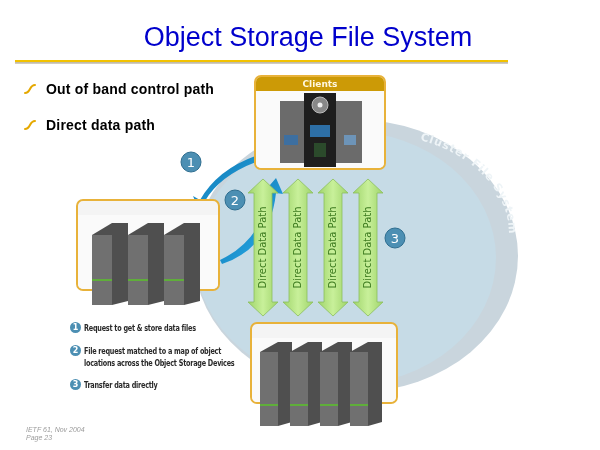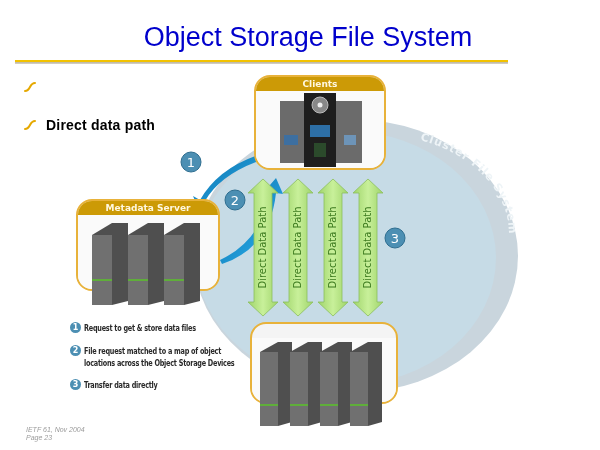--- a/index.html
+++ b/index.html
@@ -15,21 +15,21 @@
       background: linear-gradient(#f2c200, #f2c200 55%, #bdb7a8 55%, #d9d4c6);
     }
 
     .bullets { position: absolute; left: 24px; top: 77px; }
     .bullet { position: absolute; left: 0; white-space: nowrap; display: flex; align-items: center; }
     .bullet .bicon { width: 12px; height: 12px; margin-right: 10px; }
     .bullet .btext { font-weight: bold; font-size: 14px; color: #000; letter-spacing: 0.2px; }
 
     .diagram { position: absolute; left: 0; top: 0; width: 600px; height: 450px; }
 
-    .box { position: absolute; border: 2px solid #e8b23a; border-radius: 16px; background: #f4f4f4; overflow: hidden; }
+    .box { position: absolute; border: 2px solid #e8b23a; border-radius: 7px; background: #f4f4f4; overflow: hidden; }
     .box .box-head {
       height: 14px; background: #cc9a06; color: #fff8e0; font-size: 9px; font-weight: bold;
       text-align: center; line-height: 14px; font-family: "DejaVu Sans", sans-serif;
     }
     .box .box-body {
       position: absolute; left: 0; right: 0; top: 14px; bottom: 0;
       background-image: radial-gradient(#dcdcdc 0.6px, transparent 0.7px);
       background-size: 2px 2px; background-color: #fafafa;
     }
 
@@ -52,20 +52,21 @@
 <body>
 
 <div class="title">Object Storage File System</div>
 <div class="title-rule"></div>
 
 <div class="bullets">
   <div class="bullet" style="top:4px;">
     <svg class="bicon" viewBox="0 0 12 12">
       <path d="M1 10 Q4 10 6 6 Q8 2 11 2" stroke="#e5a800" stroke-width="2" fill="none" stroke-linecap="round"></path>
     </svg>
+    <span class="btext">Out of band control path</span>
   </div>
   <div class="bullet" style="top:40px;">
     <svg class="bicon" viewBox="0 0 12 12">
       <path d="M1 10 Q4 10 6 6 Q8 2 11 2" stroke="#e5a800" stroke-width="2" fill="none" stroke-linecap="round"></path>
     </svg>
     <span class="btext">Direct data path</span>
   </div>
 </div>
 
 <svg class="diagram" viewBox="0 0 600 450">
@@ -133,21 +134,20 @@
       <rect x="48" y="2" width="32" height="74" fill="#1e1e1e"></rect>
       <circle cx="64" cy="14" r="8" fill="#888" stroke="#bbb"></circle>
       <circle cx="64" cy="14" r="2.5" fill="#eee"></circle>
       <rect x="54" y="34" width="20" height="12" fill="#2d6fa6"></rect>
       <rect x="58" y="52" width="12" height="14" fill="#2b4a2b"></rect>
     </svg>
   </div>
 </div>
 
 <div class="box" style="left:76px; top:199px; width:144px; height:92px;">
-  <div class="box-head">Metadata Server</div>
   <div class="box-body"></div>
 </div>
 <svg style="position:absolute; left:90px; top:215px;" width="110" height="90" viewBox="0 0 110 90">
   <g fill="#555">
     <polygon points="2,20 22,8 38,8 38,86 22,90 2,90" fill="#4f4f4f"></polygon>
     <rect x="2" y="20" width="20" height="70" fill="#707070"></rect>
     <rect x="2" y="64" width="20" height="2" fill="#5fae3a"></rect>
     <polygon points="38,20 58,8 74,8 74,86 58,90 38,90" fill="#4f4f4f"></polygon>
     <rect x="38" y="20" width="20" height="70" fill="#707070"></rect>
     <rect x="38" y="64" width="20" height="2" fill="#5fae3a"></rect>

